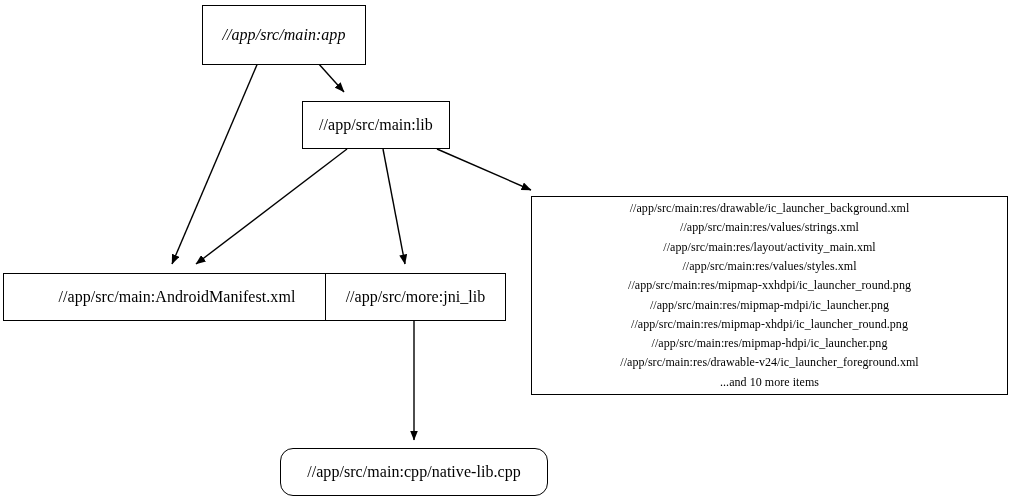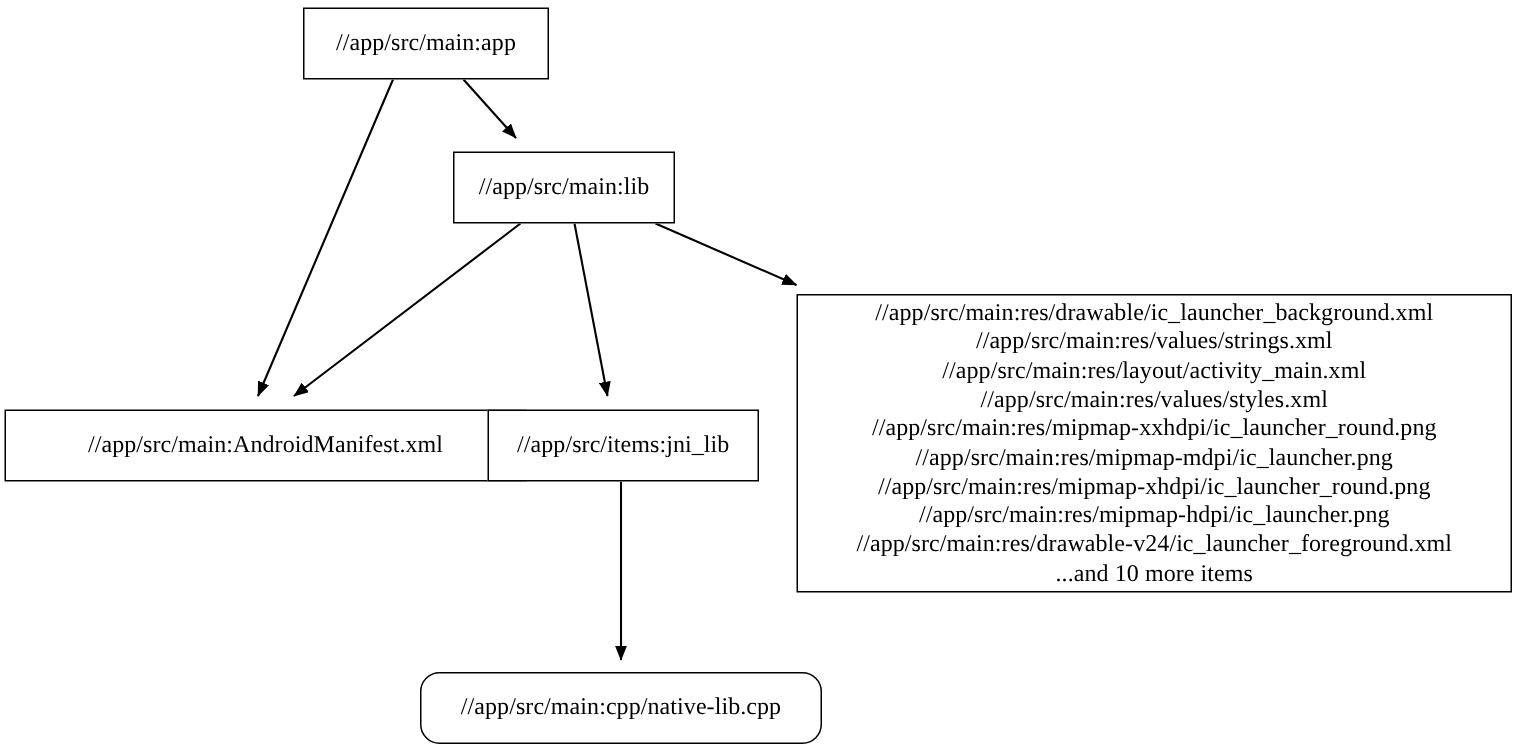--- a/index.html
+++ b/index.html
@@ -34,29 +34,29 @@
     background: #ffffff;
     display: flex;
     align-items: center;
     justify-content: center;
     text-align: center;
     line-height: 1.0;
   }
   .node-label {
     display: block;
     white-space: pre;
-    font-size: 16px;
+    font-size: 12px;
     line-height: 19.3px;
     letter-spacing: 0.05px;
   }
   .node-single .node-label {
     font-size: 16px;
   }
   
-  #node-app      { left: 202px; top: 5px;   width: 164px; height: 48px; }
+  #node-app      { left: 202px; top: 5px;   width: 164px; height: 60px; font-style: italic; }
   #node-lib      { left: 302px; top: 101px; width: 148px; height: 48px; }
   #node-manifest { left: 3px;   top: 273px; width: 348px; height: 48px; }
   #node-jnilib   { left: 325px; top: 273px; width: 181px; height: 48px; }
   #node-res      { left: 531px; top: 196px; width: 477px; height: 199px; }
   #node-nativelib{ left: 280px; top: 448px; width: 268px; height: 48px; border-radius: 13px; }
 </style>
 </head>
 <body>
 
 <div id="graph-canvas">
@@ -99,21 +99,21 @@
 
   <div class="node node-single" id="node-lib">
     <span class="node-label">//app/src/main:lib</span>
   </div>
 
   <div class="node node-single" id="node-manifest">
     <span class="node-label">//app/src/main:AndroidManifest.xml</span>
   </div>
 
   <div class="node node-single" id="node-jnilib">
-    <span class="node-label">//app/src/items:jni_lib</span>
+    <span class="node-label">//app/src/more:jni_lib</span>
   </div>
 
   <div class="node node-single" id="node-nativelib">
     <span class="node-label">//app/src/main:cpp/native-lib.cpp</span>
   </div>
 
   <div class="node node-multi" id="node-res">
     <span class="node-label">//app/src/main:res/drawable/ic_launcher_background.xml
 //app/src/main:res/values/strings.xml
 //app/src/main:res/layout/activity_main.xml

